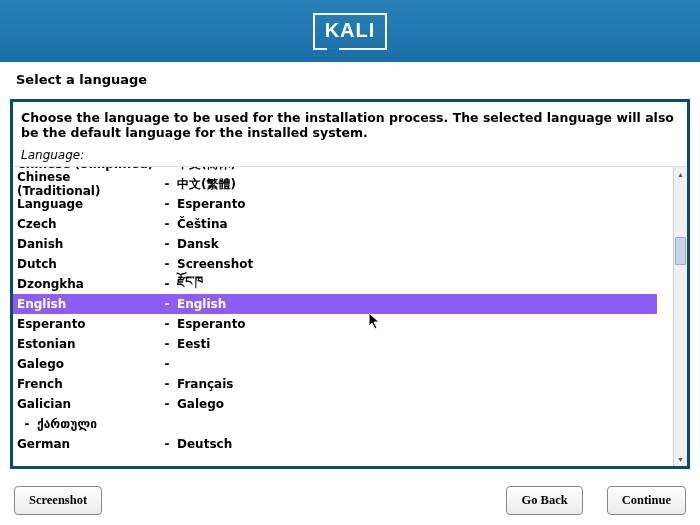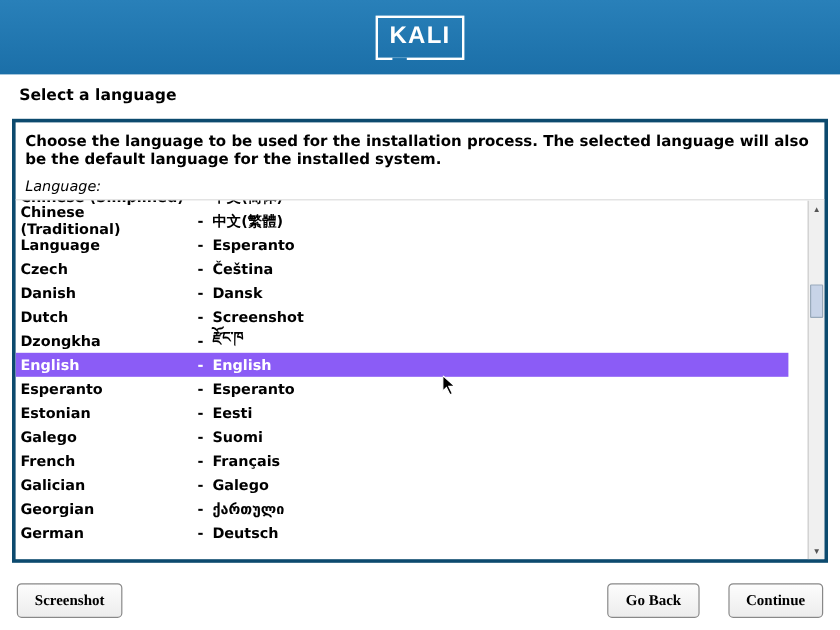--- a/index.html
+++ b/index.html
@@ -212,34 +212,32 @@
             <span class="col-native">Esperanto</span>
           </div>
           <div class="row">
             <span class="col-name">Estonian</span>
             <span class="col-dash">-</span>
             <span class="col-native">Eesti</span>
           </div>
           <div class="row">
             <span class="col-name">Galego</span>
             <span class="col-dash">-</span>
-            <span class="col-native">Suomi</span>
           </div>
           <div class="row">
             <span class="col-name">French</span>
             <span class="col-dash">-</span>
             <span class="col-native">Français</span>
           </div>
           <div class="row">
             <span class="col-name">Galician</span>
             <span class="col-dash">-</span>
             <span class="col-native">Galego</span>
           </div>
           <div class="row">
-            <span class="col-name">Georgian</span>
             <span class="col-dash">-</span>
             <span class="col-native">ქართული</span>
           </div>
           <div class="row">
             <span class="col-name">German</span>
             <span class="col-dash">-</span>
             <span class="col-native">Deutsch</span>
           </div>
         </div>
     </div>

